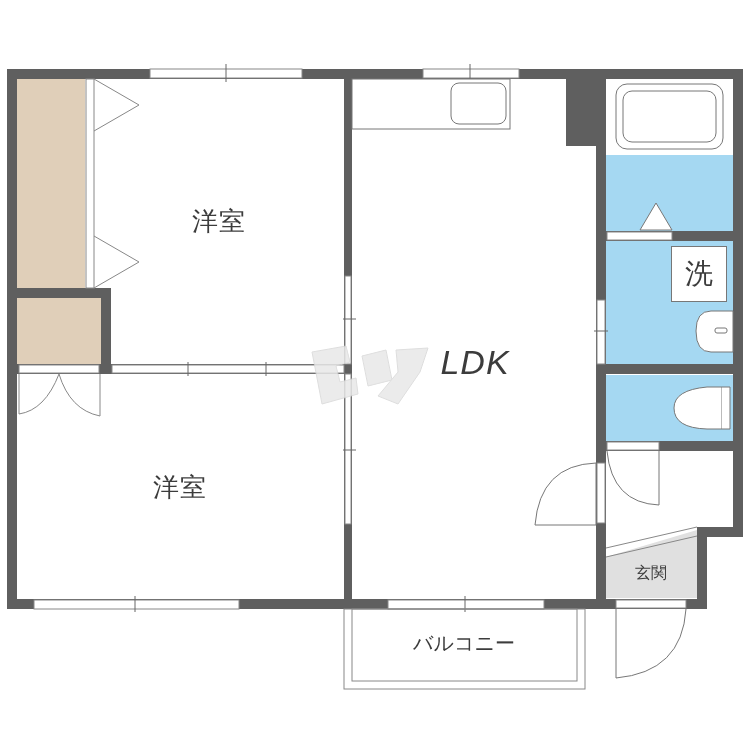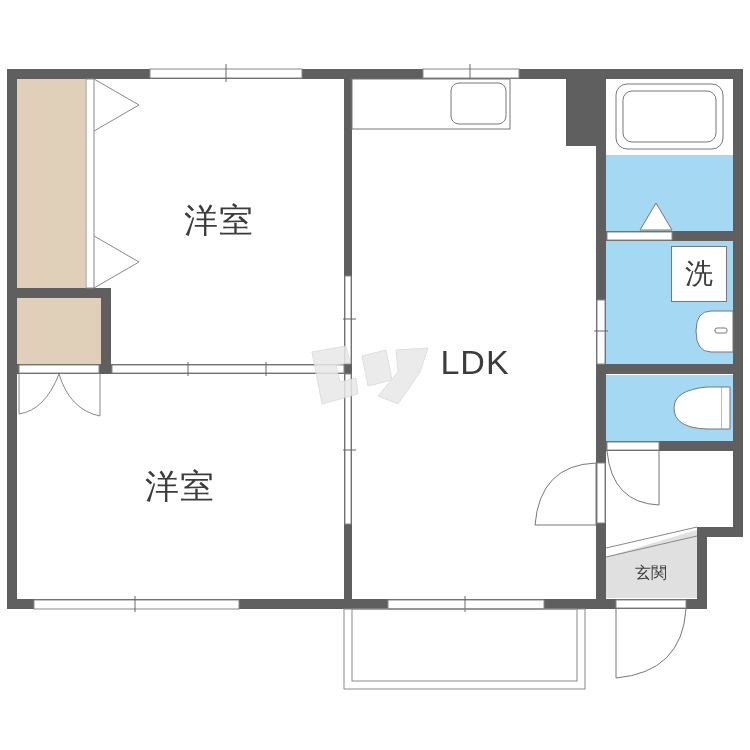--- a/index.html
+++ b/index.html
@@ -2,22 +2,22 @@
 <html><head>
 <meta charset="utf-8">
 <style>
   html, body { margin: 0; padding: 0; background: #ffffff; }
   body { width: 750px; height: 750px; position: relative; overflow: hidden;
          font-family: "DejaVu Sans", sans-serif; }
   .plan { position: absolute; left: 0; top: 0; width: 750px; height: 750px; }
   svg { position: absolute; left: 0; top: 0; }
   .label { position: absolute; color: #3c3c3c; white-space: nowrap;
            transform: translate(-50%, -50%); }
-  .room-lg { font-size: 34px; letter-spacing: 1px; }
-  .ldk { font-size: 34px; font-family: "Liberation Sans", sans-serif; letter-spacing: 1px; }
+  .room-lg { font-size: 26px; letter-spacing: 1px; }
+  .ldk { font-size: 34px; font-family: "Liberation Sans", sans-serif; letter-spacing: 1px; font-style: italic; }
   .wash-box { position: absolute; left: 671px; top: 246px; width: 56px; height: 56px;
               background: #ffffff; border: 1px solid #777; box-sizing: border-box;
               display: flex; align-items: center; justify-content: center;
               font-size: 28px; color: #3c3c3c; }
   .genkan { font-size: 16px; }
   .balcony { font-size: 20px; }
 </style>
 </head>
 <body>
 
@@ -149,13 +149,14 @@
     <path d="M362,356 L386,350 L392,380 L368,386 Z"></path>
     <path d="M396,350 L428,348 L420,372 L398,404 L378,396 L398,372 Z"></path>
   </g>
 </svg>
 
 <div class="label room-lg" style="left:219px; top:221px;">洋室</div>
 <div class="label room-lg" style="left:180px; top:487px;">洋室</div>
 <div class="label ldk" style="left:475px; top:362px;">LDK</div>
 <div class="wash-box">洗</div>
 <div class="label genkan" style="left:651px; top:573px;">玄関</div>
+<div class="label balcony" style="left:464px; top:643px;">バルコニー</div>
 </div>
 
 </body></html>

